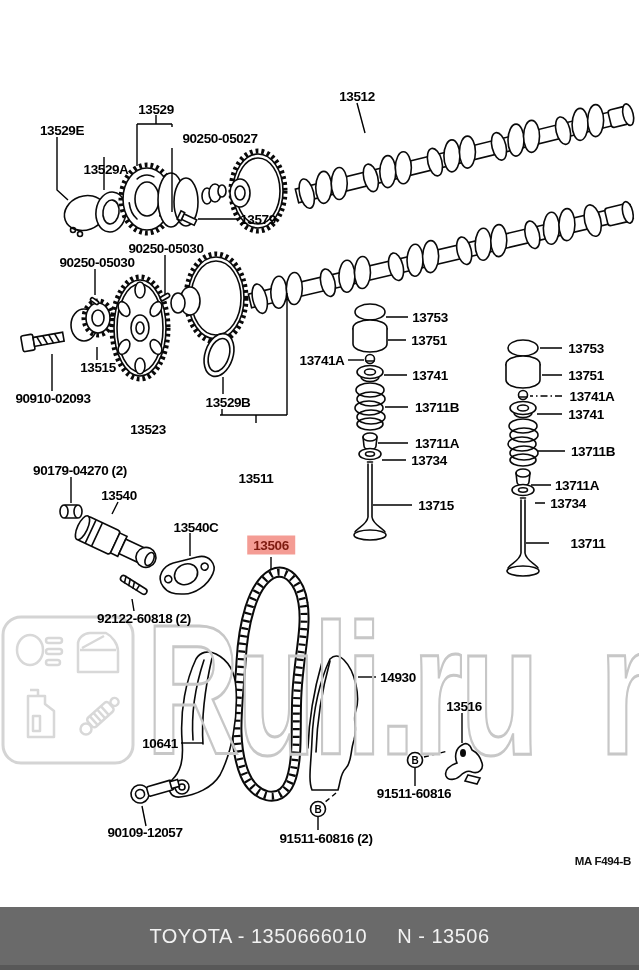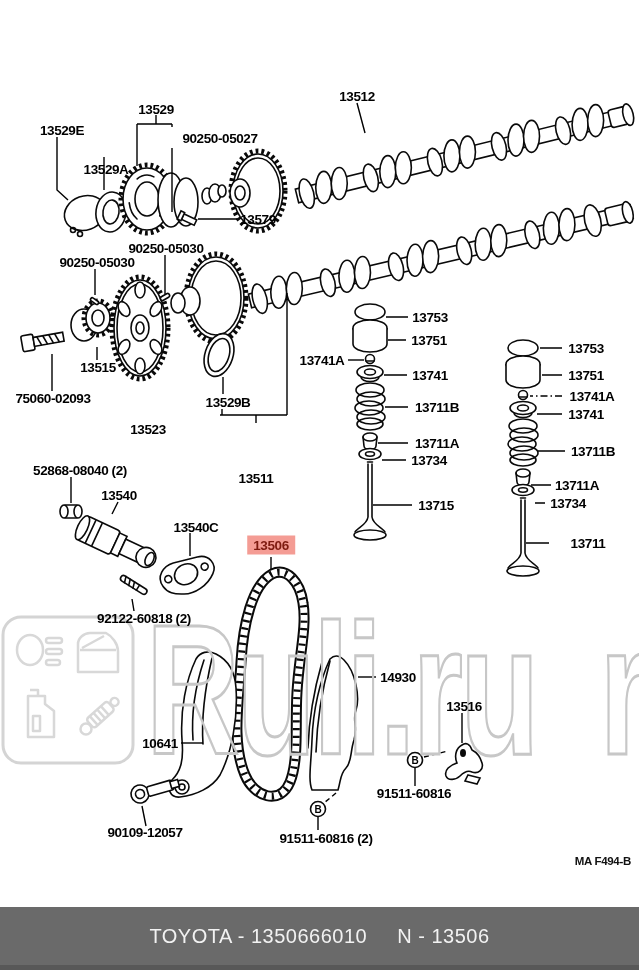--- a/index.html
+++ b/index.html
@@ -315,40 +315,40 @@
     <div class="part-label" style="left: 156px; top: 109px;">13529</div>
     <div class="part-label" style="left: 180px; top: 138px; margin-left: 40px;">90250-05027</div>
     <div class="part-label" style="left: 62px; top: 130px;">13529E</div>
     <div class="part-label" style="left: 106px; top: 156px; margin-top: 13px;">13529A</div>
     <div class="part-label" style="left: 357px; top: 96px;">13512</div>
     <div class="part-label" style="left: 258px; top: 219px;">13579</div>
     <div class="part-label" style="left: 166px; top: 248px;">90250-05030</div>
     <div class="part-label" style="left: 97px; top: 262px;">90250-05030</div>
     <div class="part-label" style="left: 98px; top: 367px;">13515</div>
     <div class="part-label" style="left: 148px; top: 384px; margin-top: 45px;">13523</div>
-    <div class="part-label" style="left: 53px; top: 398px;">75060-02093</div>
+    <div class="part-label" style="left: 53px; top: 398px;">90910-02093</div>
     <div class="part-label" style="left: 228px; top: 402px;">13529B</div>
     <div class="part-label" style="left: 256px; top: 430px; margin-top: 48px;">13511</div>
     <div class="part-label" style="left: 322px; top: 360px;">13741A</div>
     <div class="part-label" style="left: 430px; top: 317px;">13753</div>
     <div class="part-label" style="left: 429px; top: 340px;">13751</div>
     <div class="part-label" style="left: 430px; top: 375px;">13741</div>
     <div class="part-label" style="left: 437px; top: 407px;">13711B</div>
     <div class="part-label" style="left: 437px; top: 443px;">13711A</div>
     <div class="part-label" style="left: 429px; top: 460px;">13734</div>
     <div class="part-label" style="left: 436px; top: 505px;">13715</div>
     <div class="part-label" style="left: 586px; top: 348px;">13753</div>
     <div class="part-label" style="left: 586px; top: 375px;">13751</div>
     <div class="part-label" style="left: 592px; top: 396px;">13741A</div>
     <div class="part-label" style="left: 586px; top: 414px;">13741</div>
     <div class="part-label" style="left: 593px; top: 451px;">13711B</div>
     <div class="part-label" style="left: 577px; top: 485px;">13711A</div>
     <div class="part-label" style="left: 568px; top: 503px;">13734</div>
     <div class="part-label" style="left: 588px; top: 543px;">13711</div>
-    <div class="part-label" style="left: 80px; top: 470px;">52868-08040 (2)</div>
+    <div class="part-label" style="left: 80px; top: 470px;">90179-04270 (2)</div>
     <div class="part-label" style="left: 119px; top: 495px;">13540</div>
     <div class="part-label" style="left: 196px; top: 527px;">13540C</div>
     <div class="part-label hl" style="left: 271px; top: 545px;">13506</div>
     <div class="part-label" style="left: 144px; top: 618px;">92122-60818 (2)</div>
     <div class="part-label" style="left: 398px; top: 677px;">14930</div>
     <div class="part-label" style="left: 464px; top: 706px;">13516</div>
     <div class="part-label" style="left: 160px; top: 743px;">10641</div>
     <div class="part-label" style="left: 414px; top: 793px;">91511-60816</div>
     <div class="part-label" style="left: 326px; top: 838px;">91511-60816 (2)</div>
     <div class="part-label" style="left: 145px; top: 832px;">90109-12057</div>

